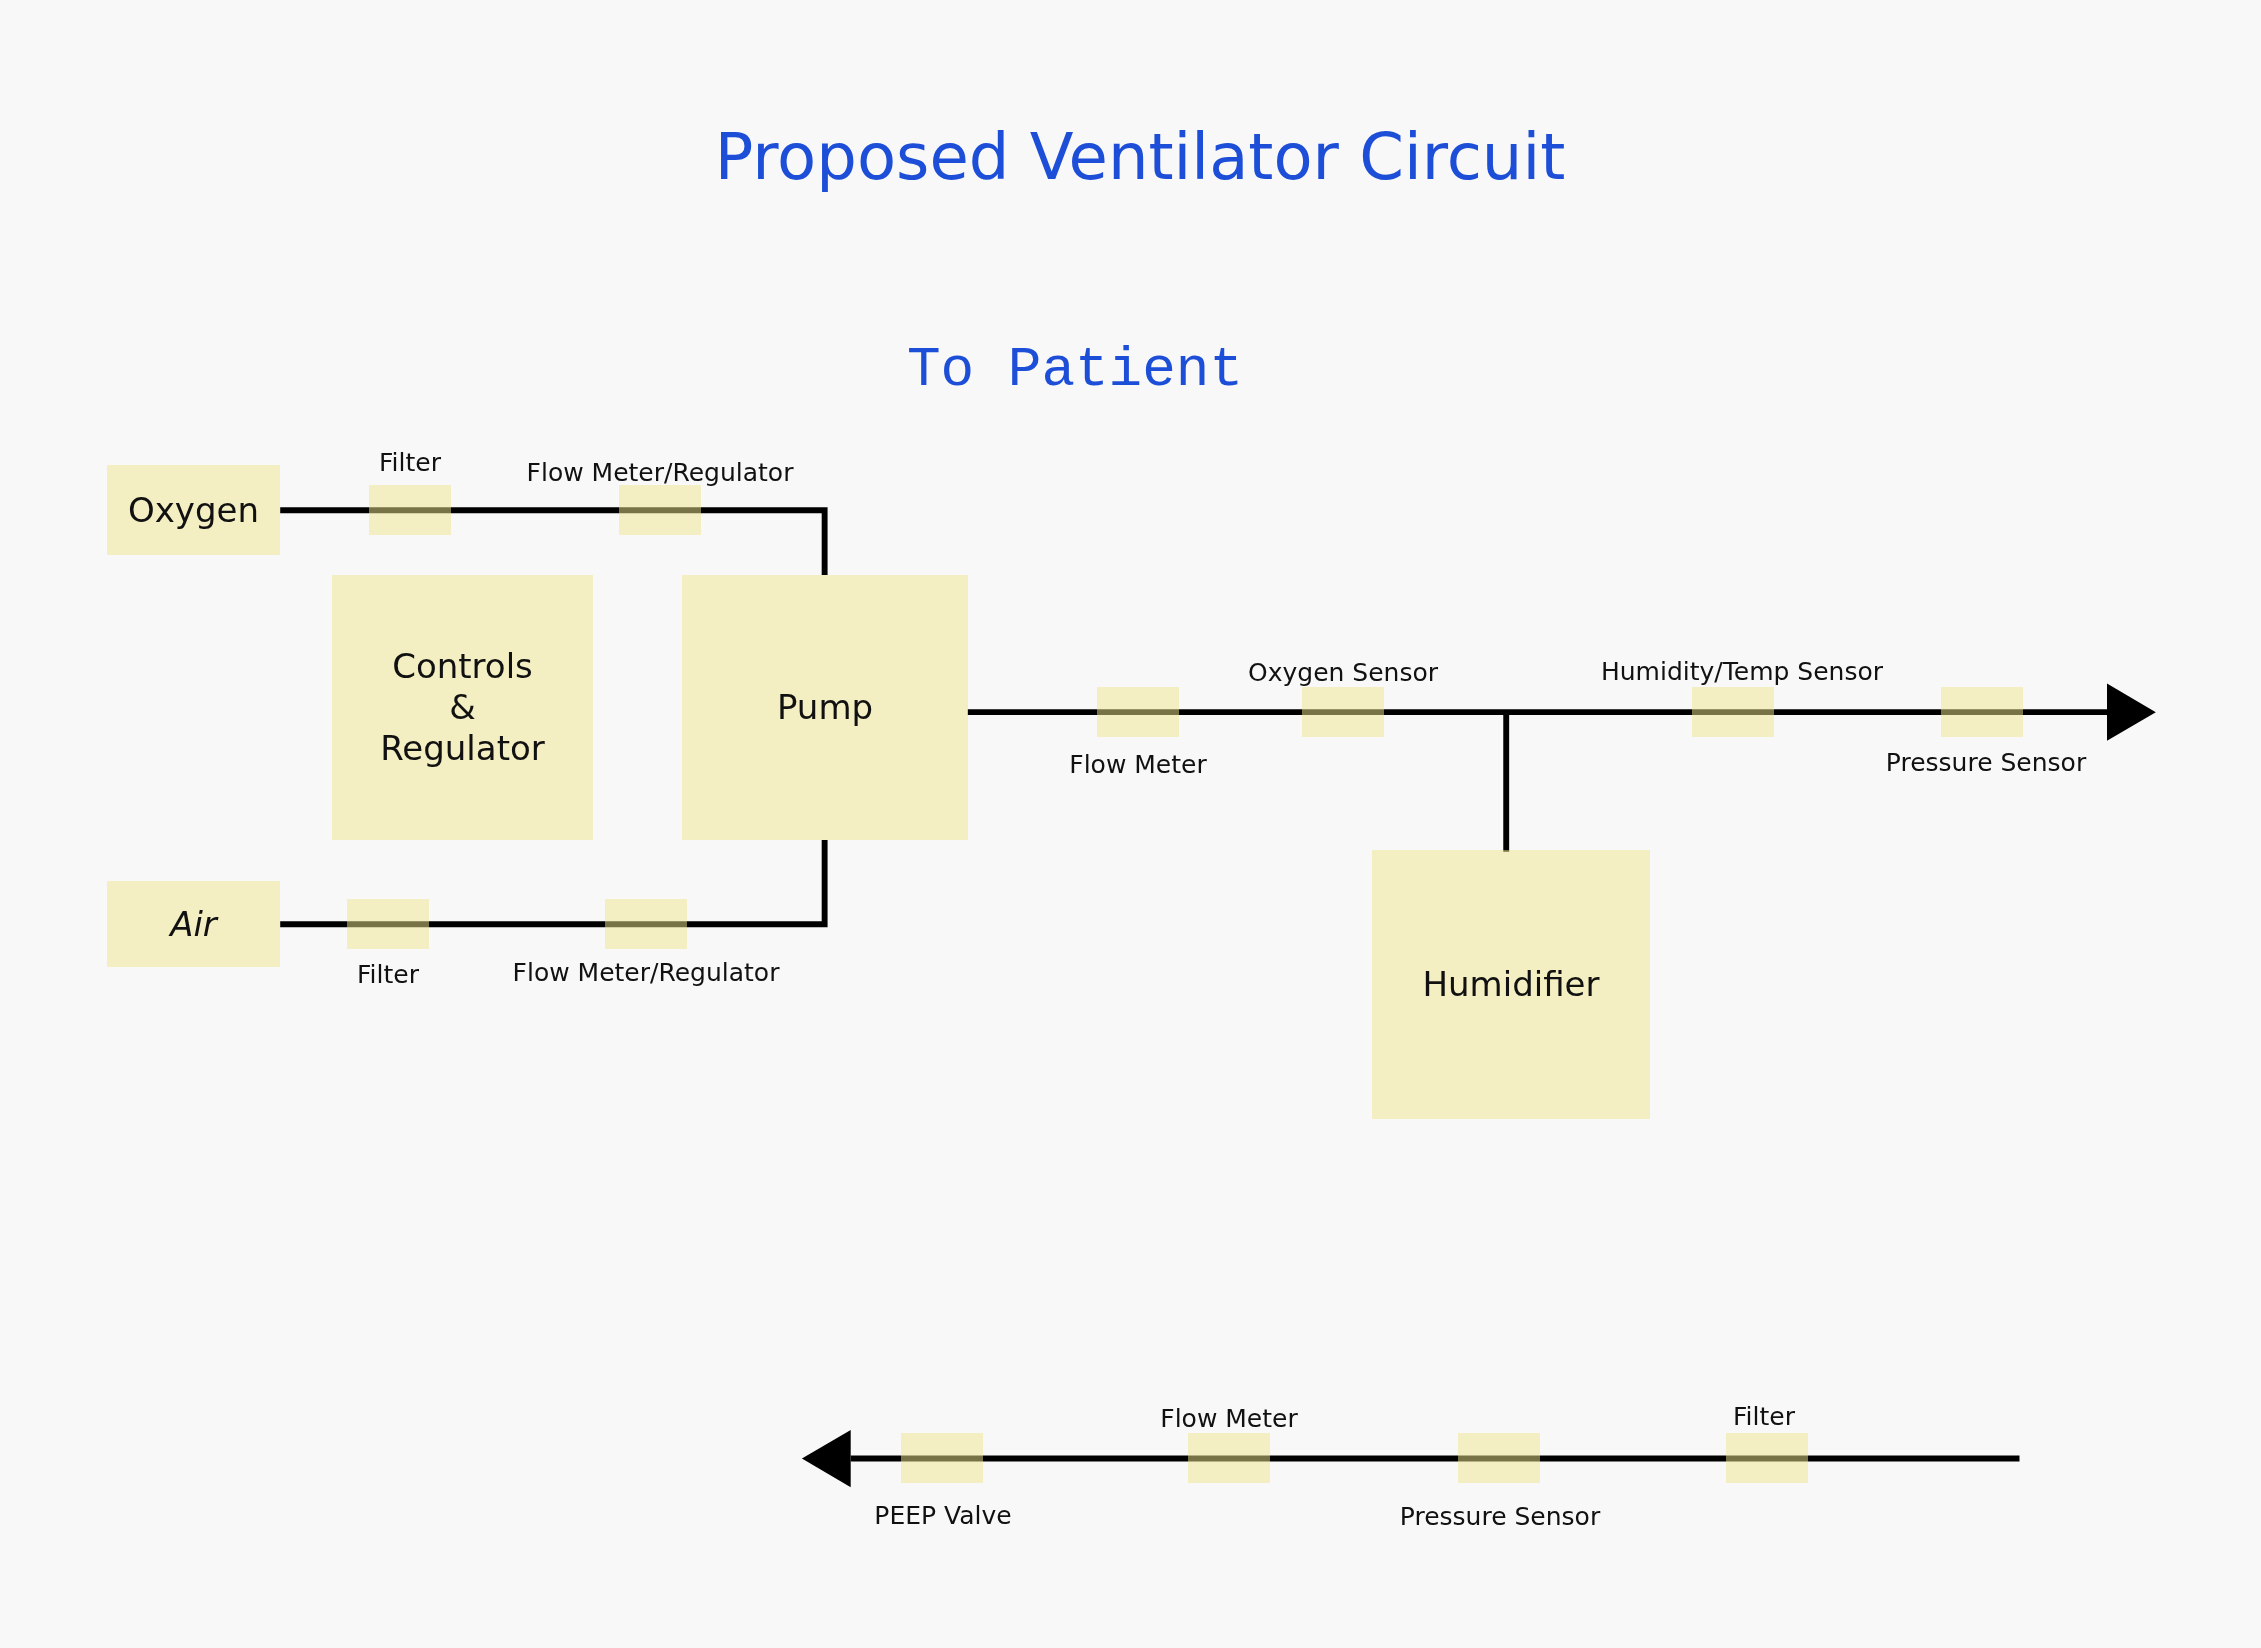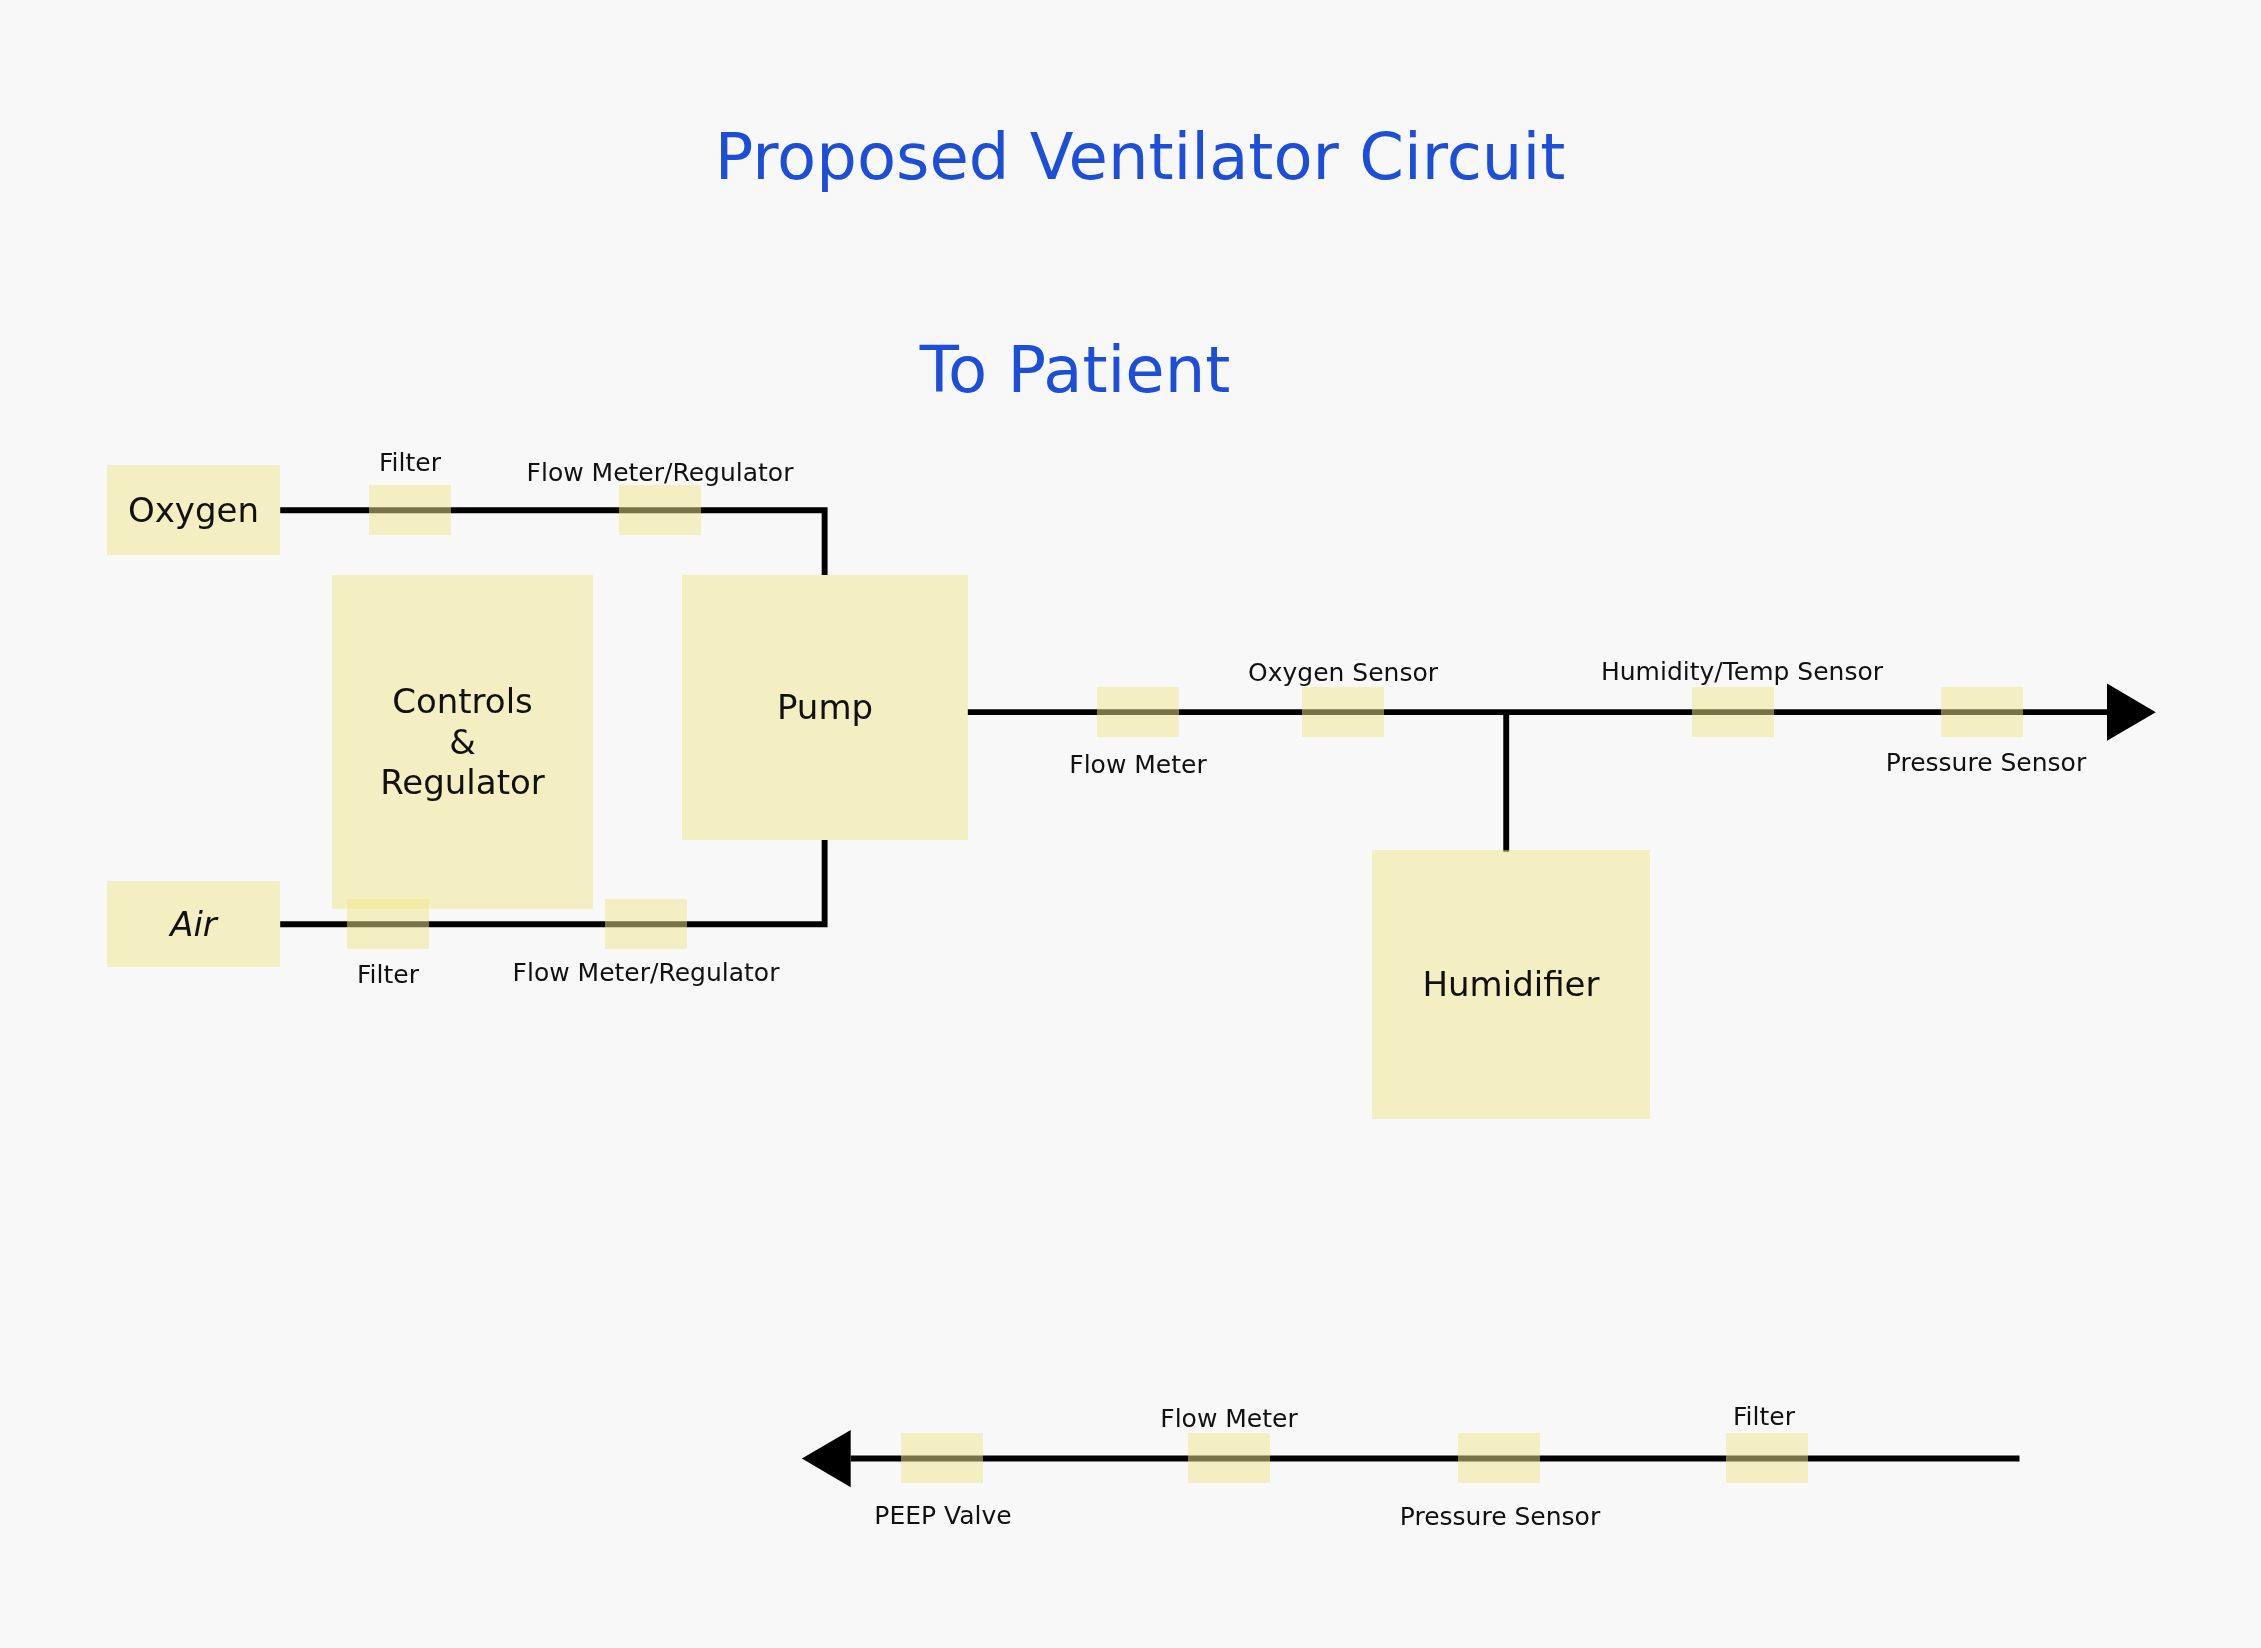--- a/index.html
+++ b/index.html
@@ -22,21 +22,21 @@
     width: 2261px;
     height: 1649px;
   }
   .heading {
     position: absolute;
     transform: translate(-50%, -50%);
     white-space: nowrap;
     color: #1d4ed8;
   }
   .title      { font-size: 64px; }
-  .subheading { font-size: 64px; }
+  .subheading { font-size: 56px; font-family: Liberation Mono, monospace; }
 
   .node {
     position: absolute;
     background: rgba(240, 230, 140, 0.5);
     display: flex;
     align-items: center;
     justify-content: center;
     text-align: center;
     font-size: 34px;
     line-height: 1.2;
@@ -51,21 +51,21 @@
     position: absolute;
     transform: translate(-50%, -50%);
     white-space: nowrap;
     font-size: 25px;
     color: #111111;
   }
 
   
   #node-oxygen     { left: 107px;  top: 465px;  width: 173px; height: 90px; }
   #node-air        { left: 107px;  top: 881px; width: 173px; height: 86px; font-style: italic; }
-  #node-controls   { left: 332px;  top: 575px;  width: 261px; height: 334px; }
+  #node-controls   { left: 332px;  top: 575px;  width: 261px; height: 265px; }
   #node-pump       { left: 682px;  top: 575px;  width: 286px; height: 265px; }
   #node-humidifier { left: 1372px; top: 850px; width: 278px; height: 269px; }
 
   
   #chip-filter-top      { left: 369px;  top: 485px; }
   #chip-fmr-top         { left: 619px;  top: 485px; }
   #chip-filter-air      { left: 347px;  top: 899px; }
   #chip-fmr-air         { left: 605px;  top: 899px; }
   #chip-flow-meter-main { left: 1097px; top: 687px; }
   #chip-oxygen-sensor   { left: 1302px; top: 687px; }

